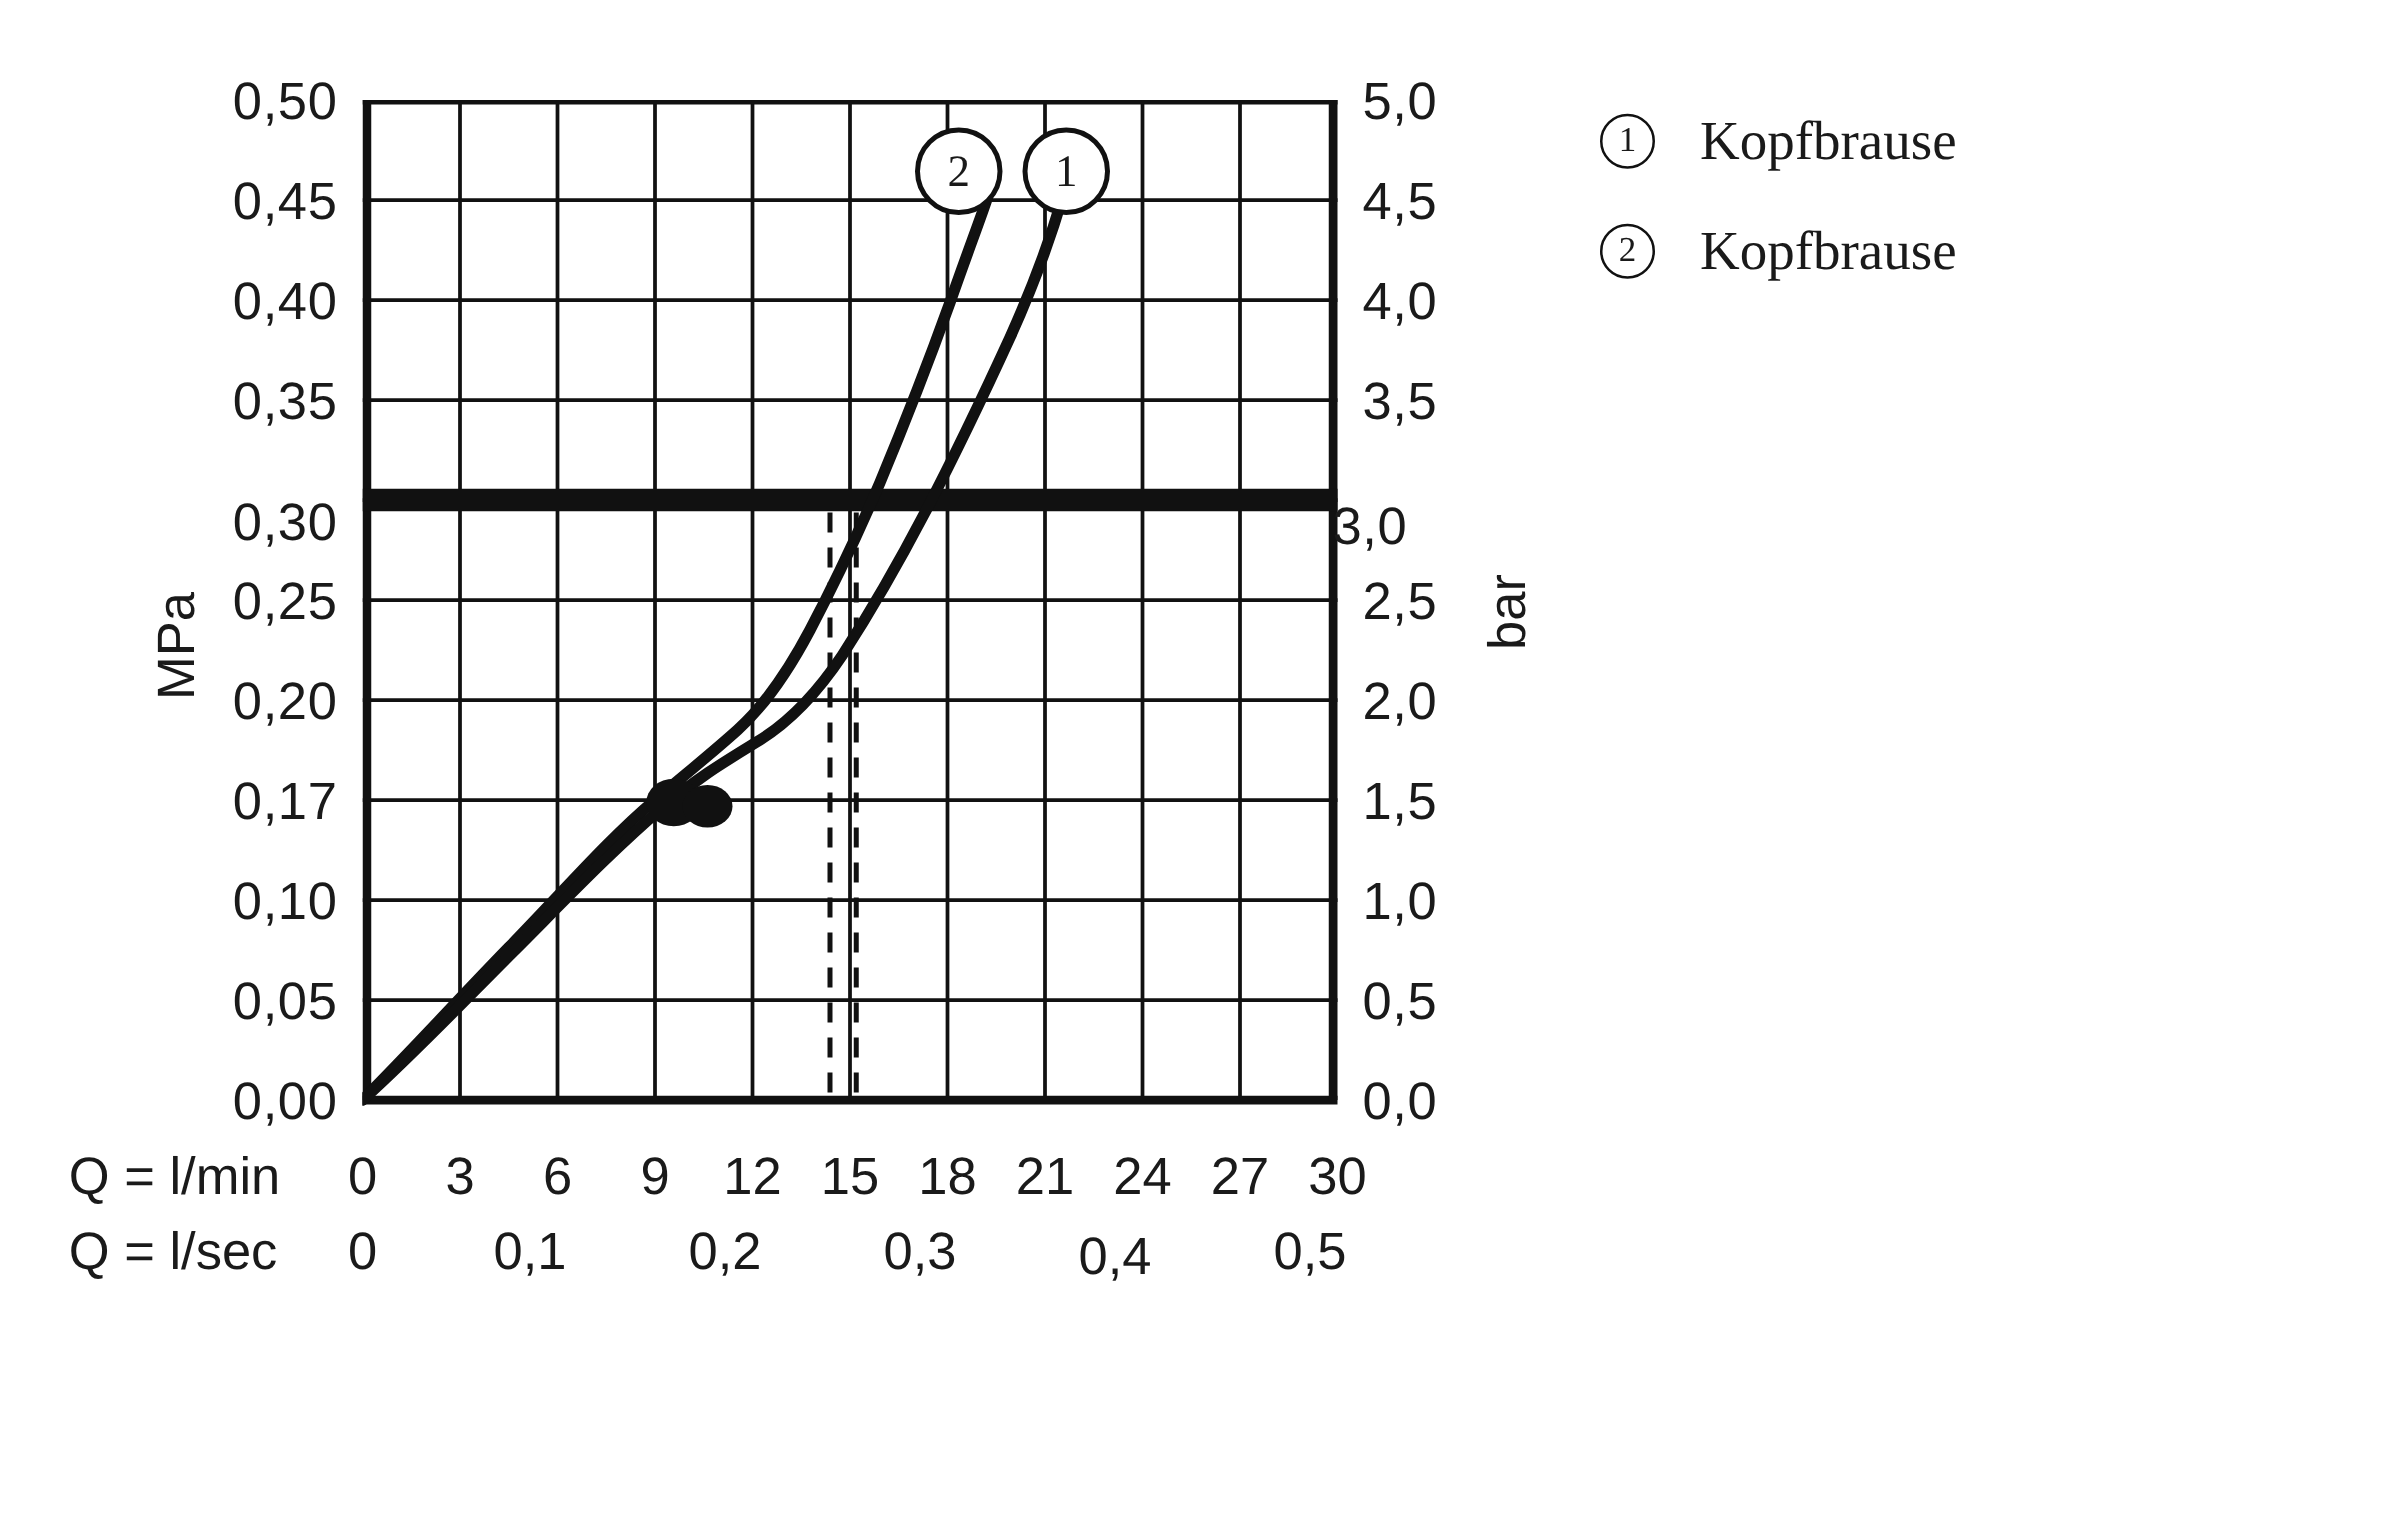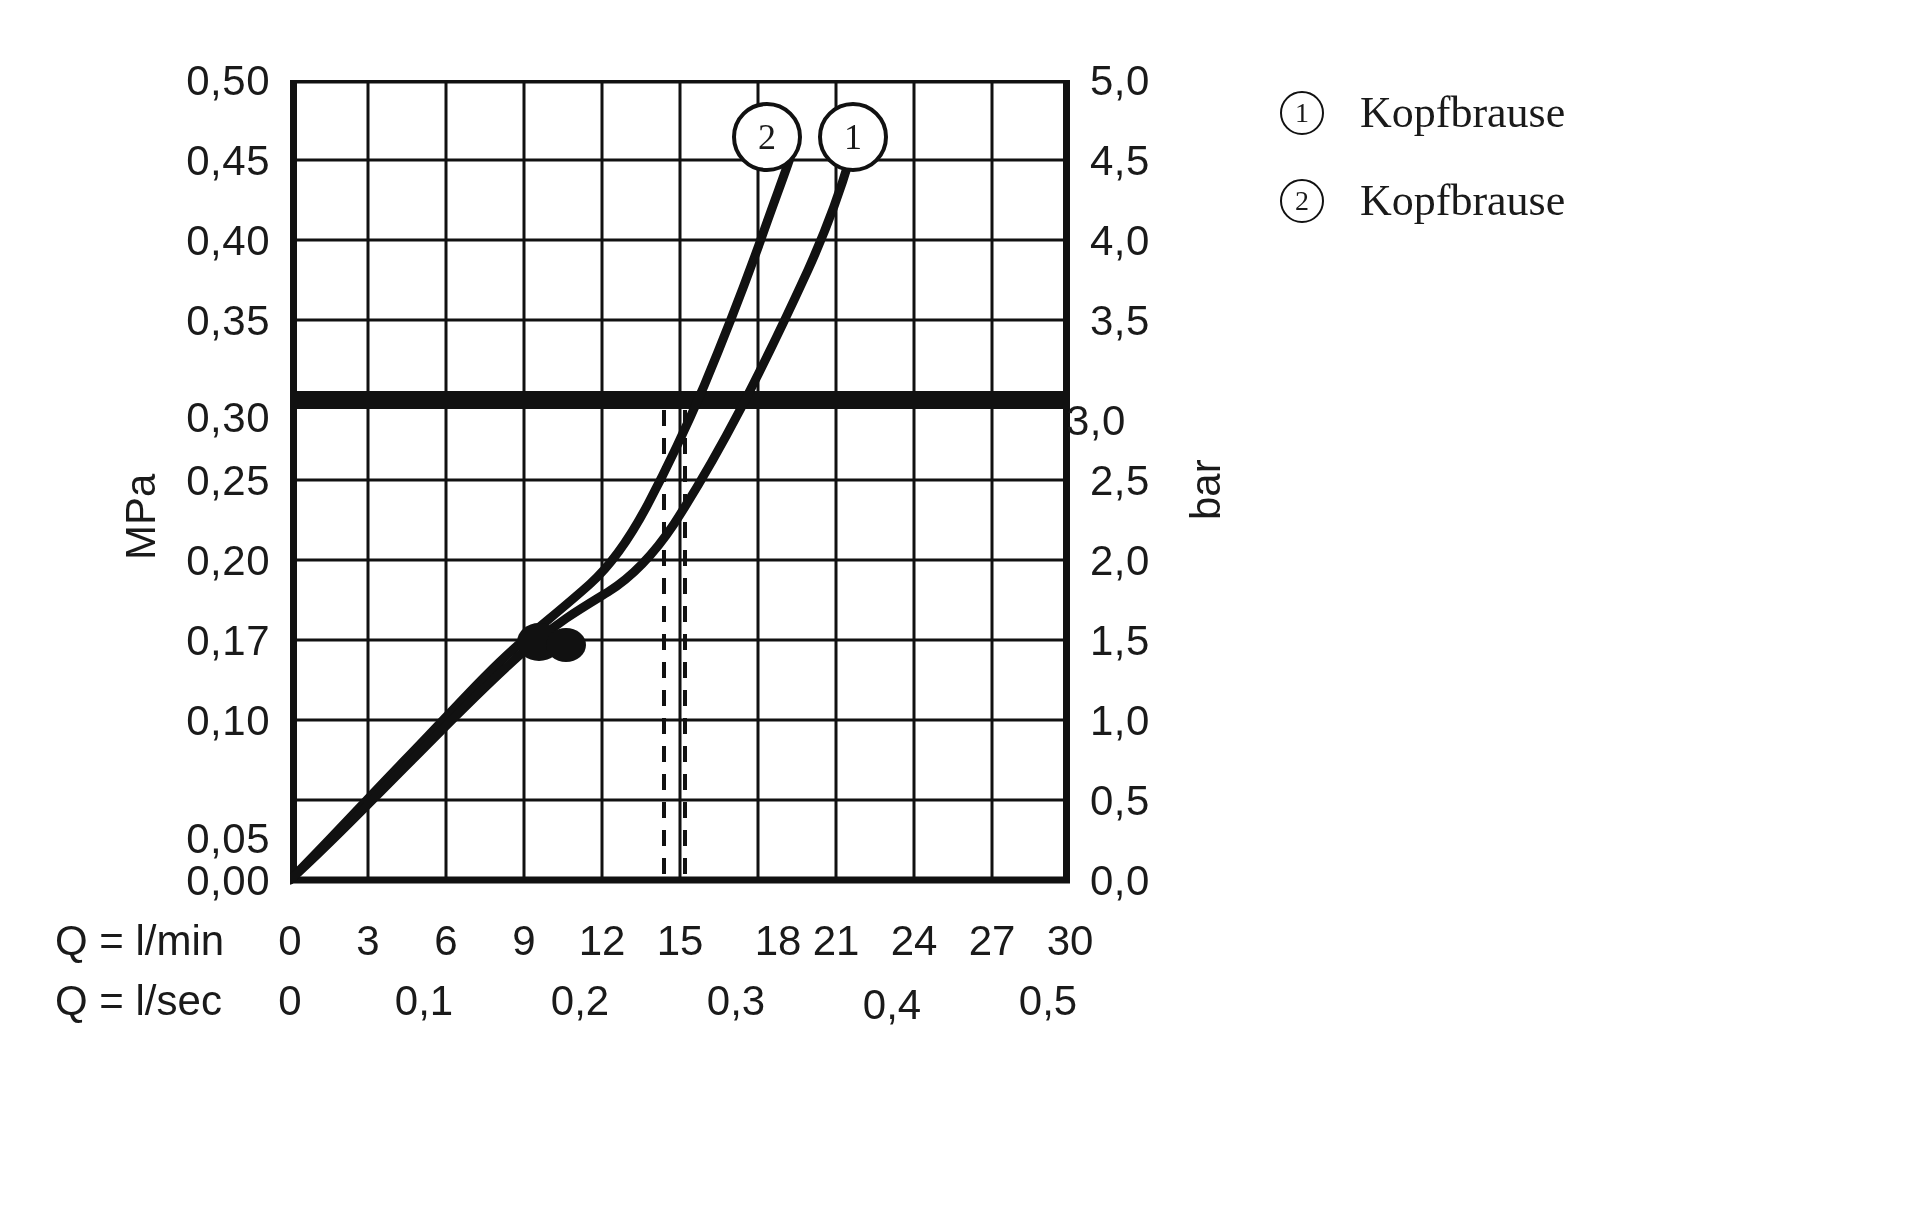--- a/index.html
+++ b/index.html
@@ -192,21 +192,21 @@
                C 536,150 550,112 560,78" fill="none" stroke="#111" stroke-width="9" stroke-linecap="round"></path>
 
       <ellipse cx="249" cy="562" rx="22" ry="19" fill="#111"></ellipse>
       <ellipse cx="276" cy="565" rx="20" ry="17" fill="#111"></ellipse>
     </svg>
 
     <div class="callout" style="left:442px; top:22px;">2</div>
     <div class="callout" style="left:528px; top:22px;">1</div>
 
     <div class="ytick-left" style="left:-160px; top:780px; width:140px;">0,00</div>
-    <div class="ytick-left" style="left:-160px; top:700px; width:140px;margin-top:38px;">0,05</div>
+    <div class="ytick-left" style="left:-160px; top:700px; width:140px;">0,05</div>
     <div class="ytick-left" style="left:-160px; top:620px; width:140px;">0,10</div>
     <div class="ytick-left" style="left:-160px; top:540px; width:140px;">0,17</div>
     <div class="ytick-left" style="left:-160px; top:460px; width:140px;">0,20</div>
     <div class="ytick-left" style="left:-160px; top:380px; width:140px;">0,25</div>
     <div class="ytick-left" style="left:-160px; top:317px; width:140px;">0,30</div>
     <div class="ytick-left" style="left:-160px; top:220px; width:140px;">0,35</div>
     <div class="ytick-left" style="left:-160px; top:140px; width:140px;">0,40</div>
     <div class="ytick-left" style="left:-160px; top:60px; width:140px;">0,45</div>
     <div class="ytick-left" style="left:-160px; top:-20px; width:140px;">0,50</div>
 
@@ -224,21 +224,21 @@
   </div>
 
   <div class="xrow" style="left:0; top:920px; width:1920px;">
     <div class="xrow-label" style="left:55px; top:0;">Q = l/min</div>
     <div class="xtick" style="left:250px; top:0; width:80px;">0</div>
     <div class="xtick" style="left:328px; top:0; width:80px;">3</div>
     <div class="xtick" style="left:406px; top:0; width:80px;">6</div>
     <div class="xtick" style="left:484px; top:0; width:80px;">9</div>
     <div class="xtick" style="left:562px; top:0; width:80px;">12</div>
     <div class="xtick" style="left:640px; top:0; width:80px;">15</div>
-    <div class="xtick" style="left:738px; top:0; width:80px;">18</div>
+    <div class="xtick" style="left:718px; top:0; width:80px;">18</div>
     <div class="xtick" style="left:796px; top:0; width:80px;">21</div>
     <div class="xtick" style="left:874px; top:0; width:80px;">24</div>
     <div class="xtick" style="left:952px; top:0; width:80px;">27</div>
     <div class="xtick" style="left:1030px; top:0; width:80px;">30</div>
   </div>
 
   <div class="xrow" style="left:0; top:980px; width:1920px;padding-left:48px;">
     <div class="xrow-label" style="left:55px; top:0;">Q = l/sec</div>
     <div class="xtick" style="left:250px; top:0; width:80px;">0</div>
     <div class="xtick" style="left:374px; top:0; width:100px;">0,1</div>

